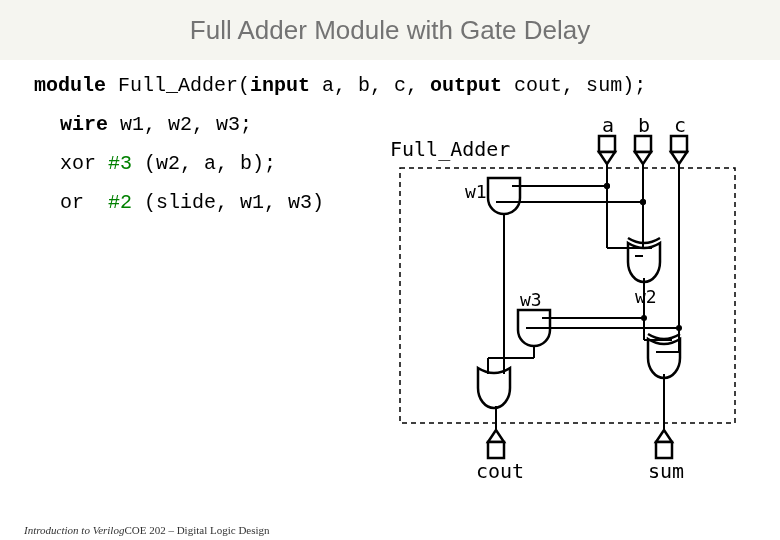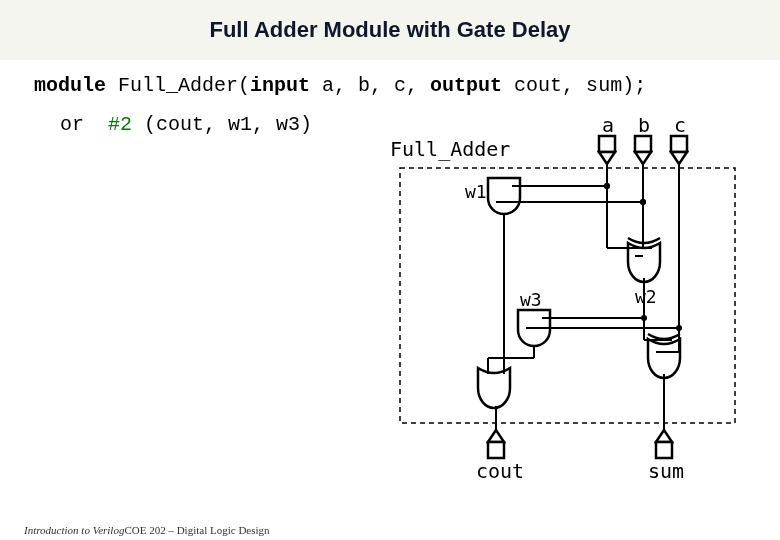--- a/index.html
+++ b/index.html
@@ -15,23 +15,23 @@
   .title-bar {
     width: 100%;
     height: 60px;
     background: #f5f5f0;
     display: flex;
     align-items: center;
     justify-content: center;
   }
   .title {
     font-family: "Comic Sans MS", cursive, sans-serif;
-    color: #0f172a;
-    font-size: 22px;
-    font-weight: bold;
+    color: #737373;
+    font-size: 26px;
+    font-weight: normal;
   }
   .body-area {
     padding: 14px 34px 0 34px;
     font-family: Consolas, "Courier New", monospace;
     font-size: 20px;
     color: #000;
   }
   .code {
     position: relative;
   }
@@ -68,21 +68,23 @@
 </head>
 <body>
 
 <div class="title-bar">
   <div class="title">Full Adder Module with Gate Delay</div>
 </div>
 
 <div class="body-area">
   <div class="code">
     <div class="line"><span class="kw">module</span> Full_Adder(<span class="kw">input</span> a, b, c, <span class="kw">output</span> cout, sum);</div>
-    <div class="line indent"><span>or  </span><span class="delay">#2</span><span> (cout, w1, w3)</span></div>
+    <div class="line indent"><span class="kw">wire</span> w1, w2, w3;</div>
+    <div class="line indent"><span>xor </span><span class="delay">#3</span><span> (w2, a, b);</span></div>
+    <div class="line indent"><span>or  </span><span class="delay">#2</span><span> (slide, w1, w3)</span></div>
   </div>
 </div>
 
 <div class="diagram-area">
 <svg class="svg-wrap" viewBox="0 0 375 370">
   <defs>
     <path id="and-gate" d="M0 0 L20 0 A16 16 0 0 1 20 32 L0 32 Z" fill="#fff" stroke="#000" stroke-width="2.5"></path>
     <g id="xor-gate">
       <path d="M3 0 Q13 16 3 32 L22 32 A20 16 0 0 0 22 0 Z" fill="#fff" stroke="#000" stroke-width="2.5"></path>
       <path d="M-2 0 Q8 16 -2 32" fill="none" stroke="#000" stroke-width="2.5"></path>

